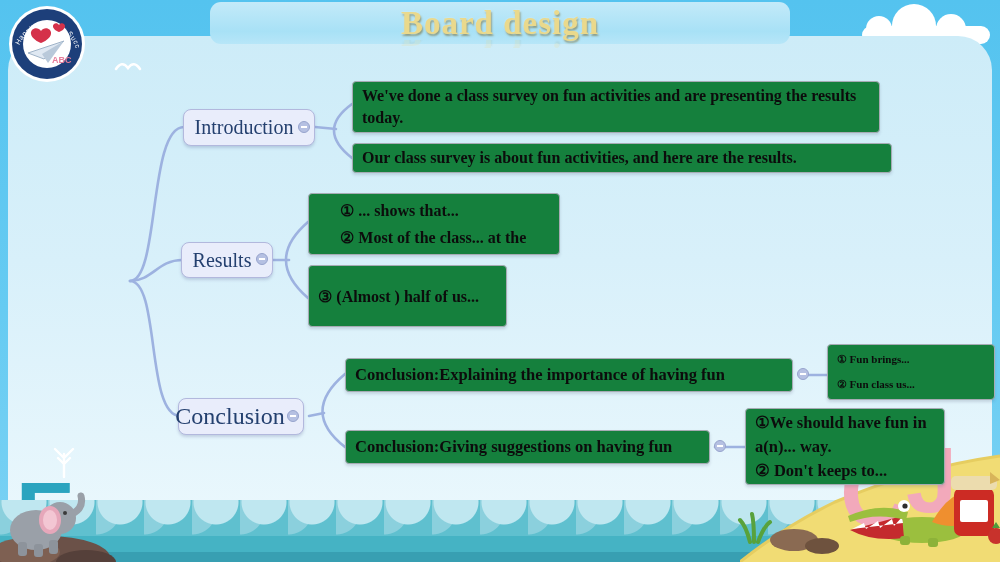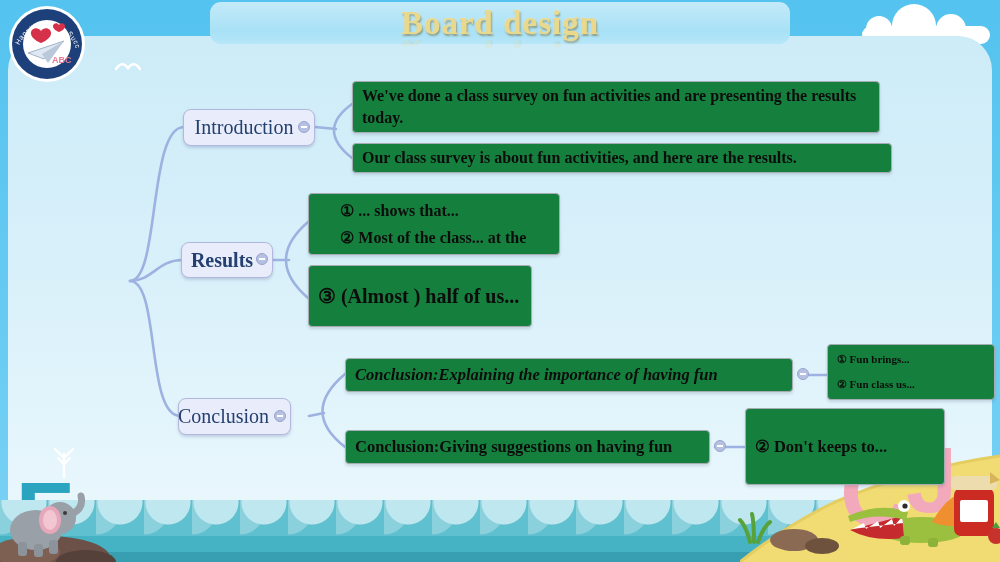--- a/index.html
+++ b/index.html
@@ -45,44 +45,44 @@
   .connectors { position:absolute; inset:0; z-index:9; pointer-events:none; }
 
   .mm-node { position:absolute; display:flex; align-items:center; justify-content:center;
     background:#e9edfb; border:1.5px solid #b2b8dd; border-radius:8px;
     box-shadow:0 2px 3px rgba(90,100,150,0.25);
     font-family:"Liberation Serif",serif; color:#24406f; z-index:10; }
   .mm-root { left:20px; top:261px; width:110px; height:42px;
     background:linear-gradient(180deg,#c0d2f3 0%,#9fbdee 100%);
     border:1.5px solid #8ea9da; border-radius:10px; font-size:22px; padding-right:14px; }
   .mm-intro { left:183px; top:109px; width:132px; height:37px; font-size:20px; padding-right:10px; }
-  .mm-results { left:181px; top:242px; width:92px; height:36px; font-size:20px; padding-right:10px;font-weight:bold; }
-  .mm-conclusion { left:178px; top:398px; width:113px; height:37px; font-size:20px; padding-right:22px; }
+  .mm-results { left:181px; top:242px; width:92px; height:36px; font-size:20px; padding-right:10px; }
+  .mm-conclusion { left:178px; top:398px; width:126px; height:37px; font-size:24px; padding-right:22px; }
 
   .collapse { position:absolute; width:12px; height:12px; border-radius:50%;
     background:#b5c0e2; border:1px solid #97a4cd; }
   .collapse::after { content:""; position:absolute; left:2px; top:4px; width:6px; height:2px; background:#fff; }
   .collapse.light { background:#f3f6fc; border-color:#9caccf; }
   .collapse.light::after { background:#8fa3cf; }
   .node-collapse { right:4px; top:50%; margin-top:-7px; }
   .mm-root .node-collapse { right:7px; }
   .box-collapse { right:-17px; top:50%; margin-top:-7px; }
 
   .mm-box { position:absolute; background:#15803d; border:1px solid #a6abb4; border-radius:4px;
     box-shadow:0 2px 3px rgba(80,90,120,0.20);
     display:flex; flex-direction:column; justify-content:center;
     font-family:"Liberation Serif",serif; font-weight:bold; color:#0c0c0c;
     padding:2px 9px; z-index:10; }
   .mm-box .ln { white-space:nowrap; }
   .box-intro-1 { left:352px; top:81px;  width:528px; height:52px; font-size:16px; line-height:22px; }
   .box-intro-1 .ln { white-space:normal; }
   .box-intro-2 { left:352px; top:143px; width:540px; height:30px; font-size:16px; }
   .box-res-1   { left:308px; top:193px; width:252px; height:62px; font-size:16px; line-height:27px;padding-left:31px; }
-  .box-res-2   { left:308px; top:265px; width:224px; height:62px; font-size:20px; line-height:27px; }
-  .box-conc-1  { left:345px; top:358px; width:448px; height:34px; font-size:16.5px;font-style:italic; }
+  .box-res-2   { left:308px; top:265px; width:199px; height:62px; font-size:16px; line-height:27px; }
+  .box-conc-1  { left:345px; top:358px; width:448px; height:34px; font-size:16.5px; }
   .box-conc-2  { left:345px; top:430px; width:365px; height:34px; font-size:16.5px; }
   .box-sub-1   { left:827px; top:344px; width:168px; height:56px; font-size:11px; line-height:25px; }
   .box-sub-2   { left:745px; top:408px; width:200px; height:77px; font-size:16.5px; line-height:24px; }
   .box-sub-2 .ln { white-space:normal; }
 
   
   .waves { position:absolute; left:0; right:0; bottom:0; height:62px; z-index:4;
     background-color:#45b3c4;
     background-image:
       radial-gradient(circle 23px at 24px 2px, #bfe7f0 0 22px, rgba(0,0,0,0) 23px),
@@ -234,20 +234,21 @@
   <div class="mm-box box-conc-2">
     <span class="ln">Conclusion:Giving suggestions on having fun</span>
     <span class="collapse box-collapse"></span>
   </div>
 
   <div class="mm-box box-sub-1">
     <span class="ln">① Fun brings...</span>
     <span class="ln">② Fun class us...</span>
   </div>
   <div class="mm-box box-sub-2">
+    <span class="ln">①We should have fun in a(n)... way.</span>
     <span class="ln">② Don't keeps to...</span>
   </div>
 
   <div class="banner">
     <div class="banner-title">Board design</div>
     <div class="banner-reflection">
       <div class="banner-title">Board design</div>
     </div>
   </div>
 

